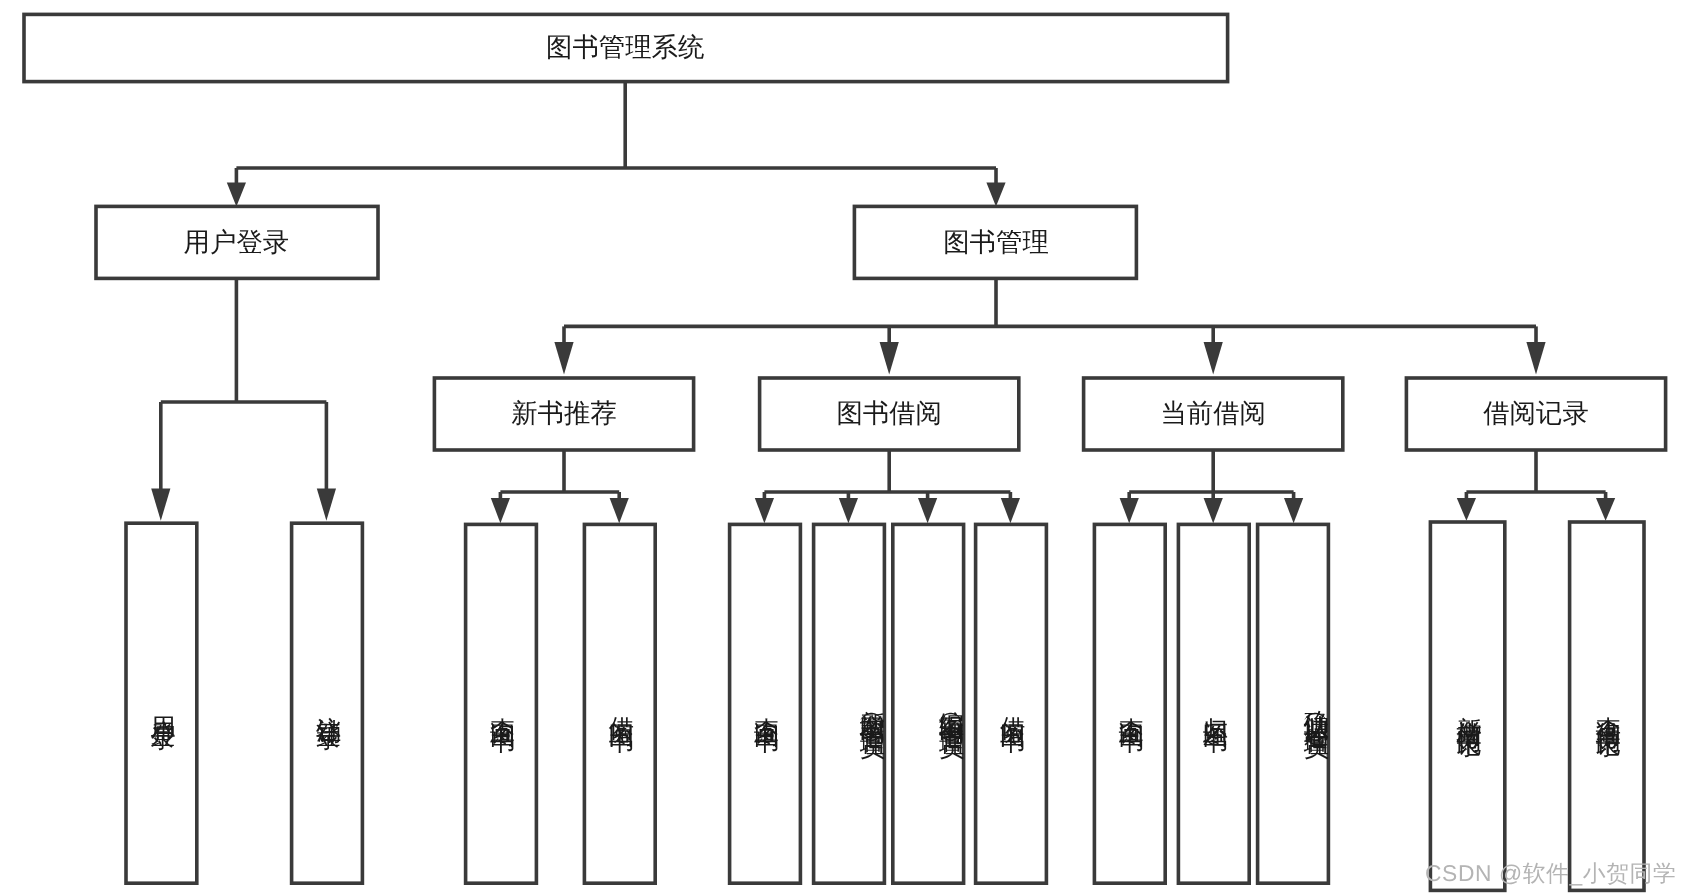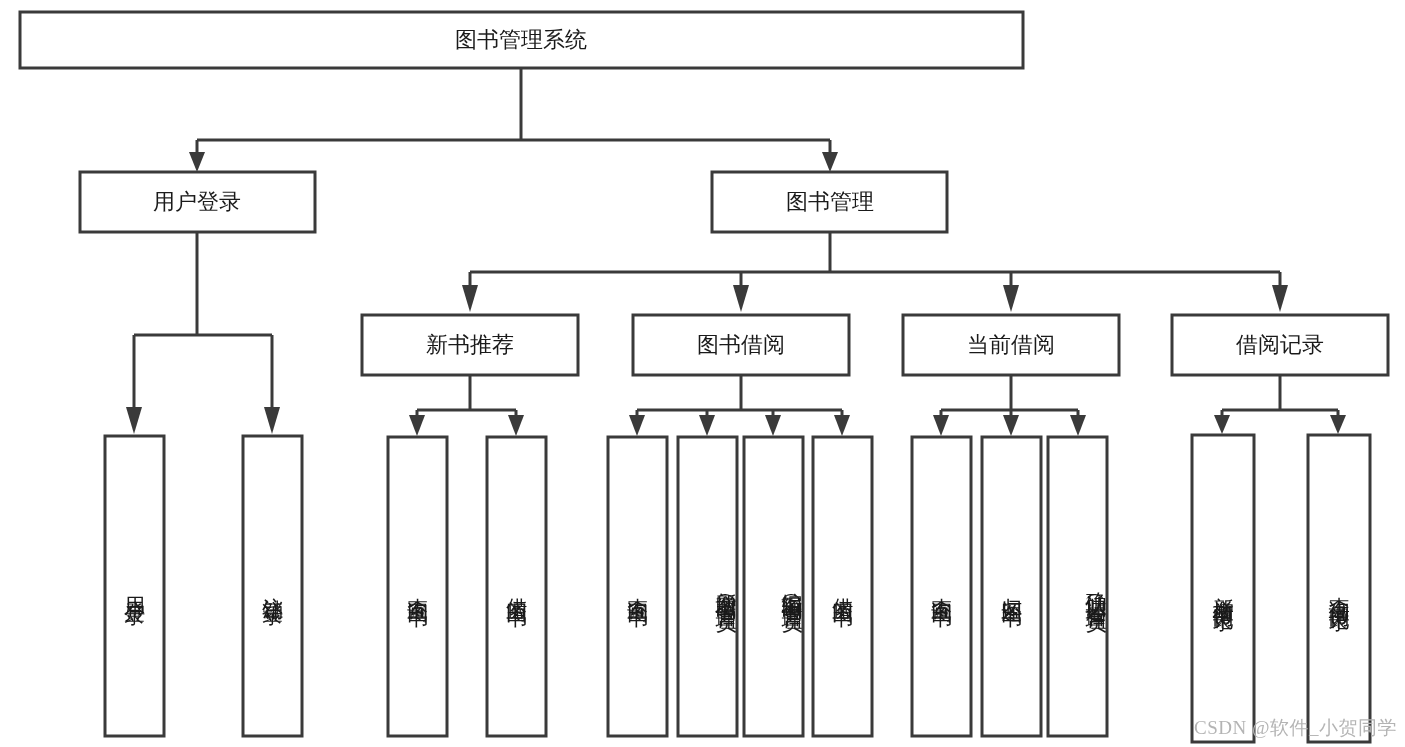--- a/index.html
+++ b/index.html
@@ -60,21 +60,21 @@
     letter-spacing: 3px;
     color: #1a1a1a;
     white-space: nowrap;
     pointer-events: none;
     text-align: center;
   }
   .watermark {
     position: absolute;
     right: 8px;
     bottom: 6px;
-    font-family: Liberation Serif, serif;
+    font-family: Liberation Sans, sans-serif;
     font-size: 19px;
     color: #b4b4b4;
     letter-spacing: 0.5px;
     white-space: nowrap;
   }
 </style>
 </head>
 <body>
 
 <div id="diagram-root">

